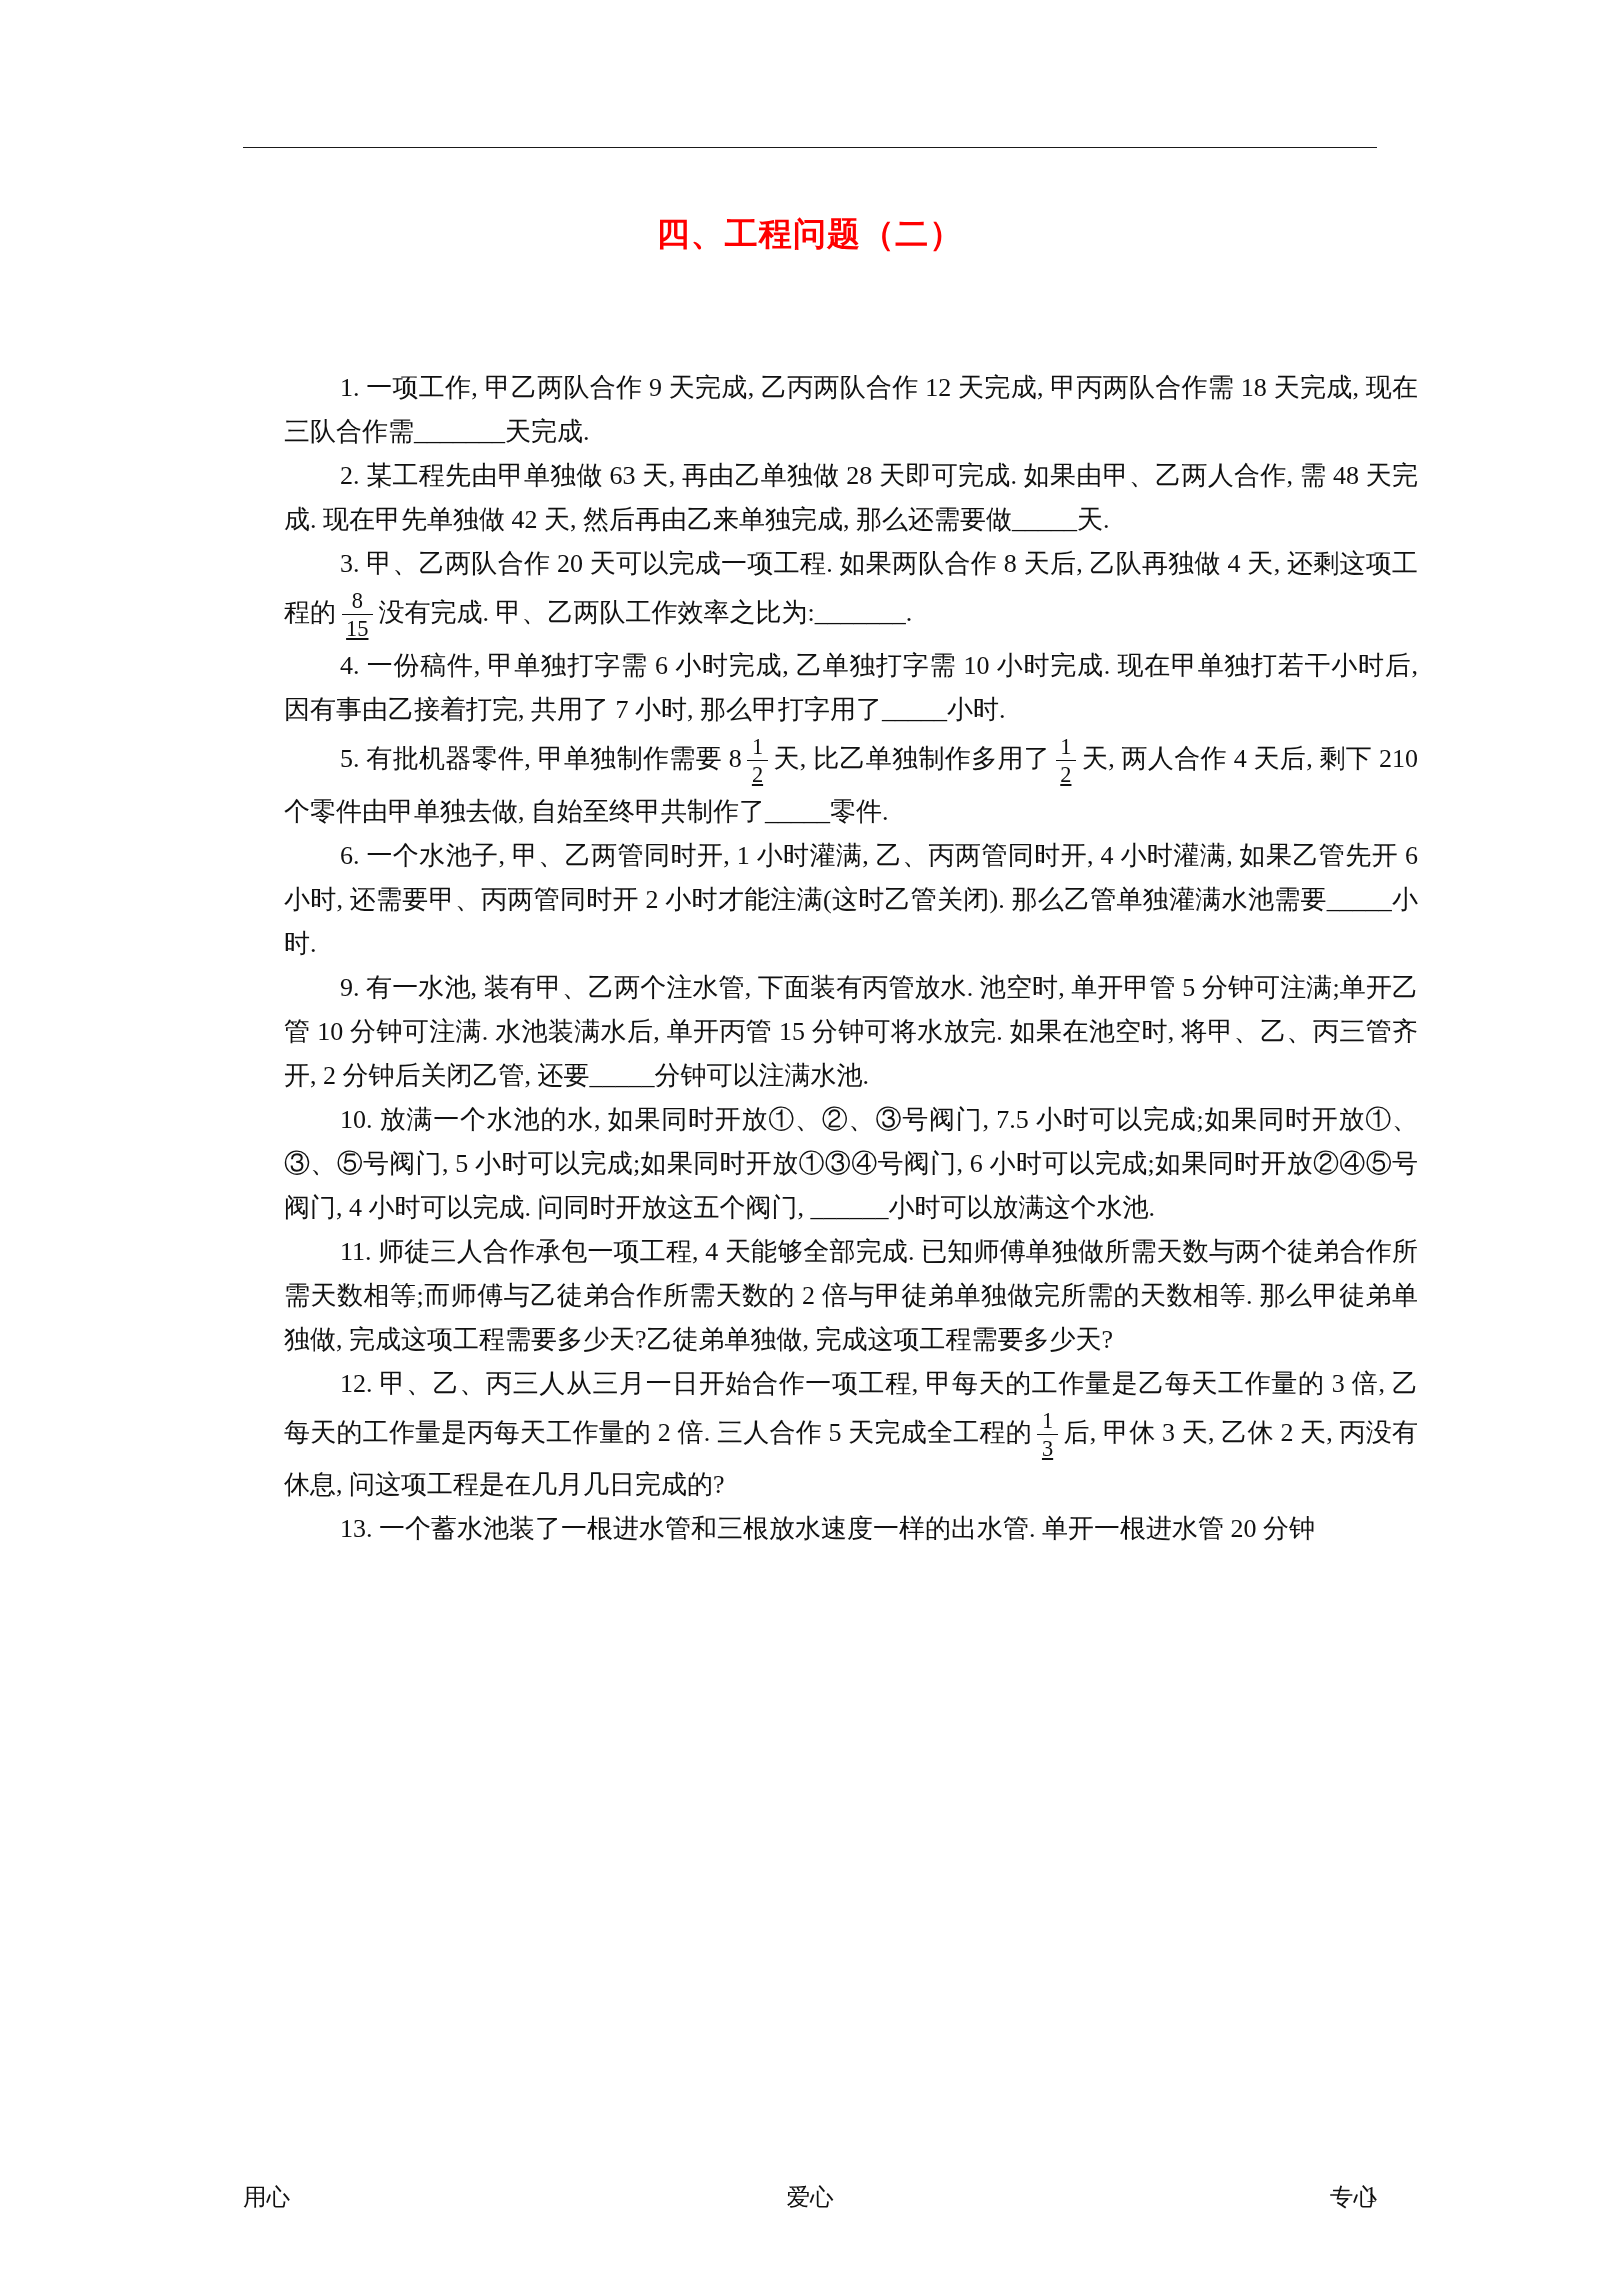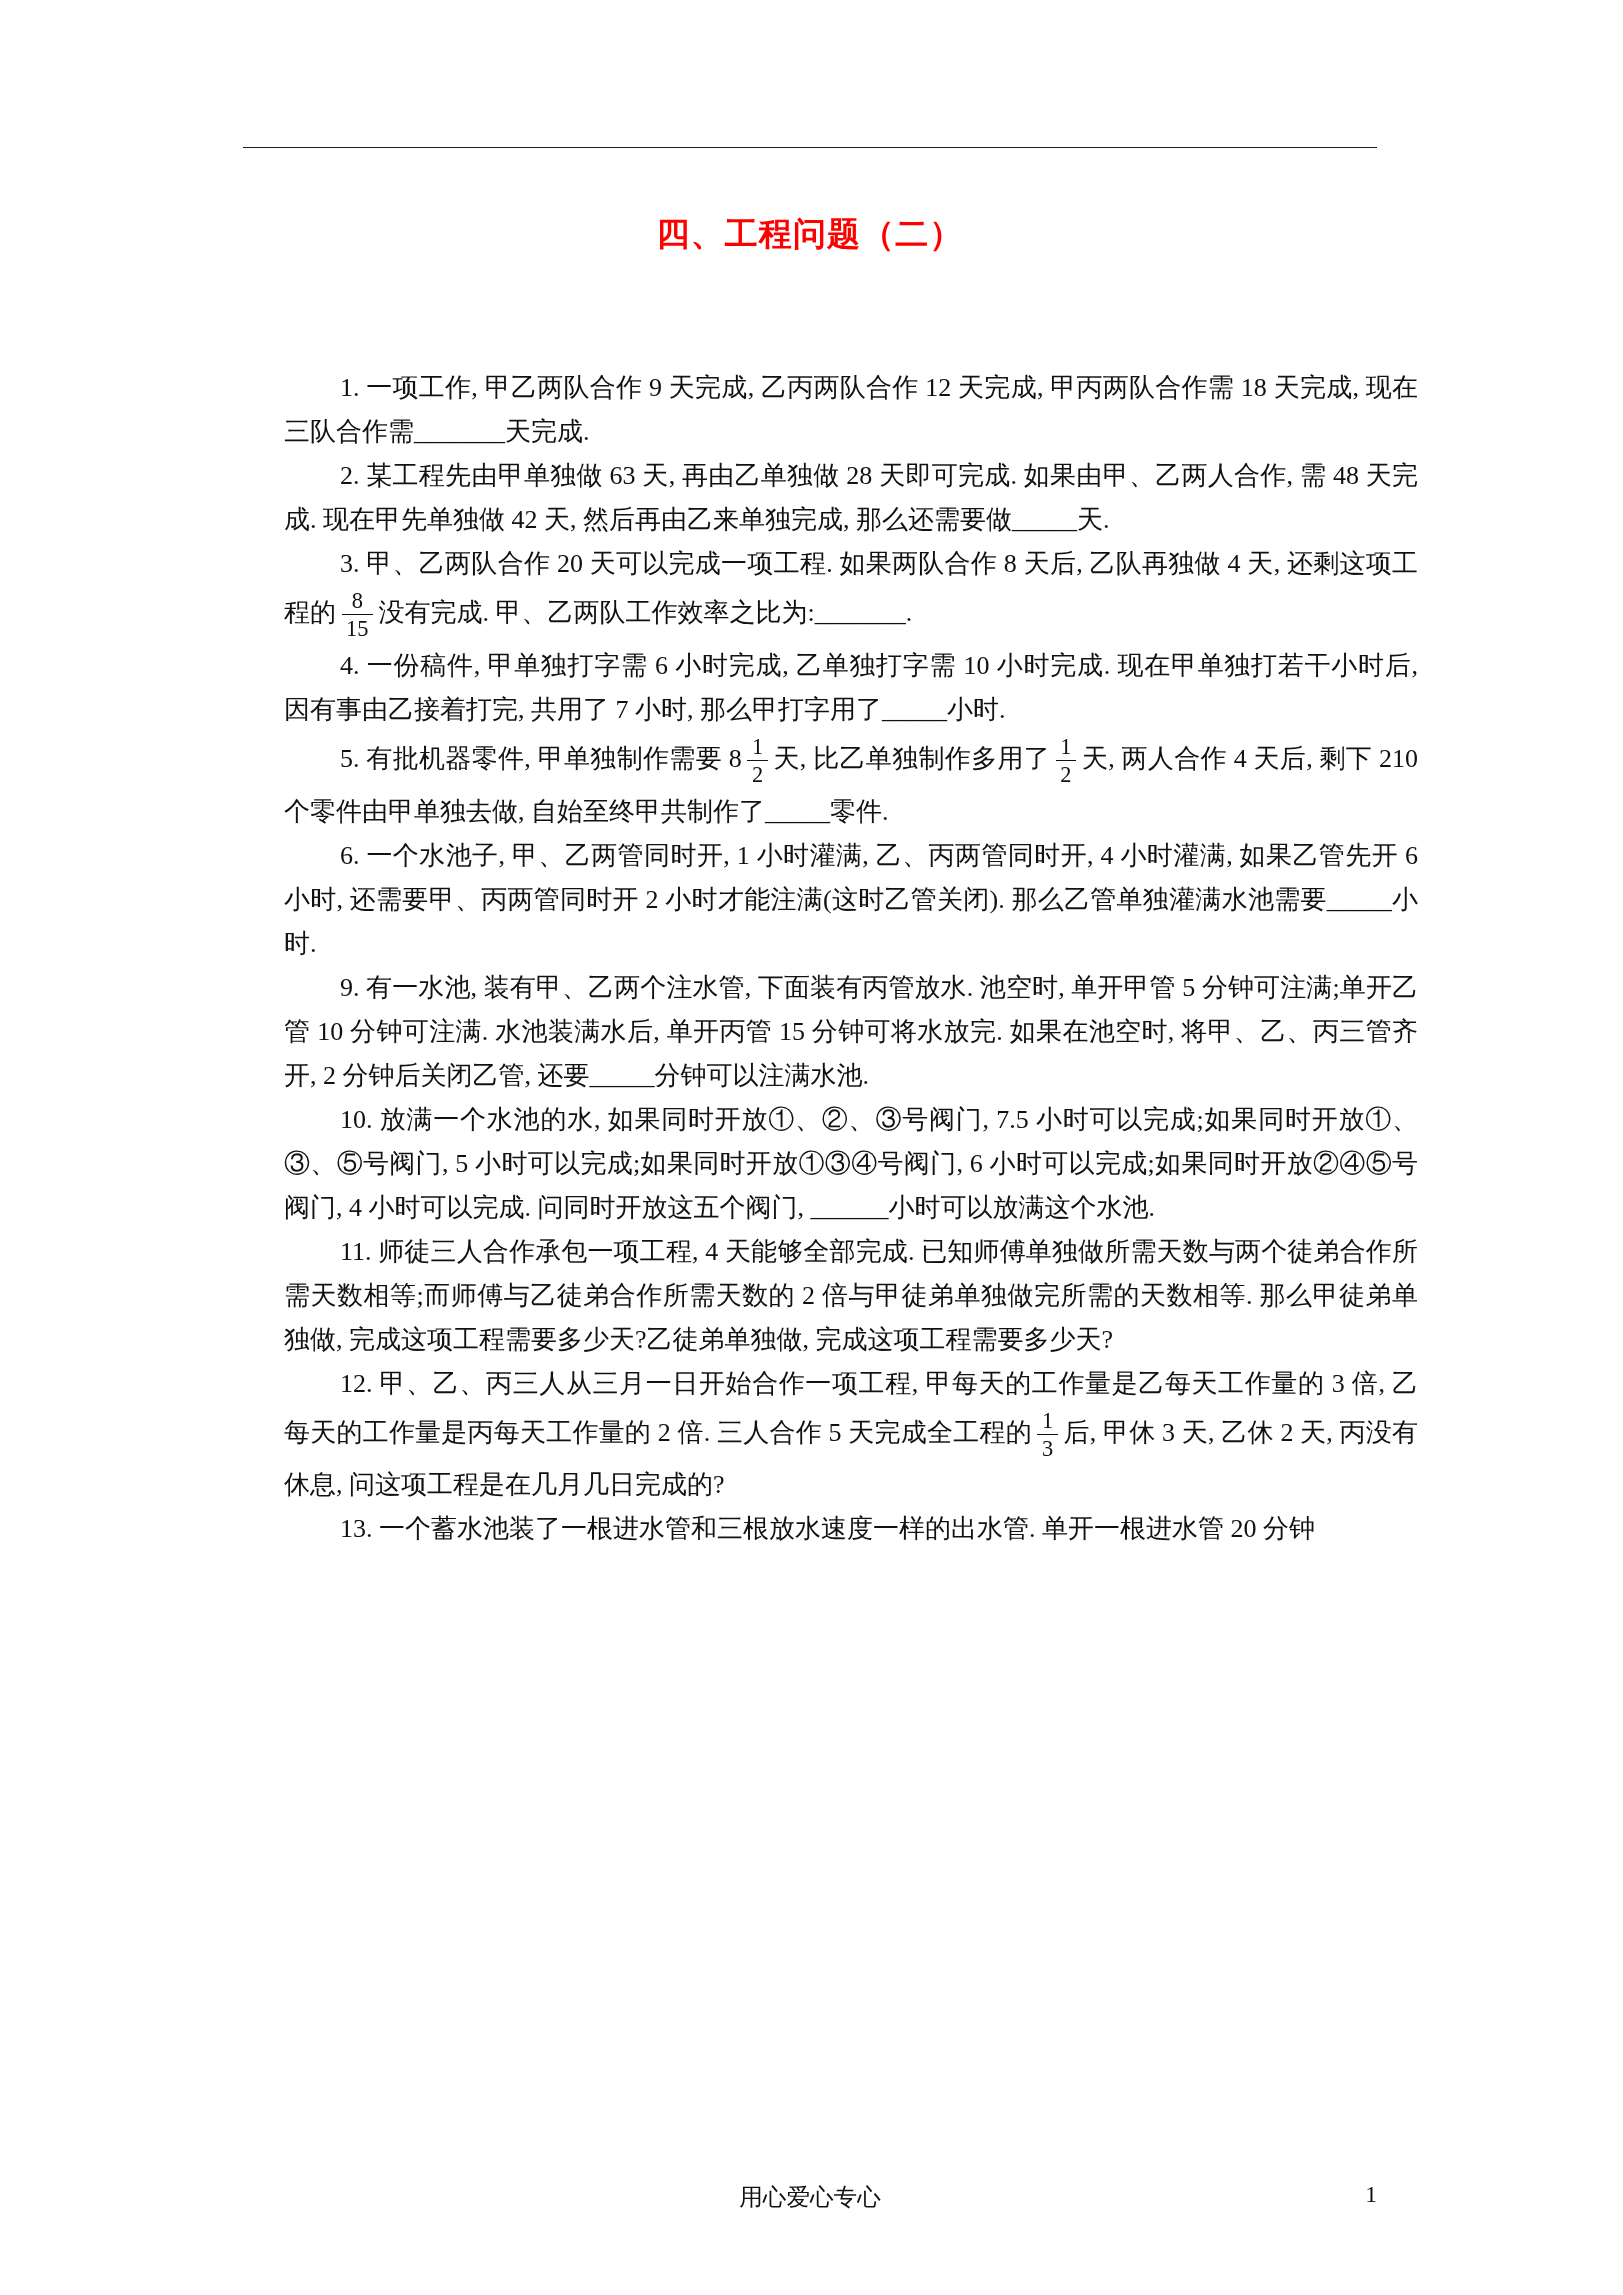--- a/index.html
+++ b/index.html
@@ -60,39 +60,41 @@
     text-indent: 0;
   }
   .frac .fnum {
     display: block;
     padding: 0 4.5px 1.1px 4.5px;
     border-bottom: 1.7px solid #111111;
   }
   .frac .fden {
     display: block;
     padding: 1.1px 4.5px 0 4.5px;
+    text-decoration: underline;
   }
   .content i {
     font-style: italic;
     padding: 0 1.1px;
   }
   .footer {
     position: absolute;
     top: 2181px;
     left: 243px;
     width: 1134px;
     height: 34px;
     font-size: 23.6px;
   }
   .footer-words {
     position: absolute;
     left: 0;
     right: 0;
     display: flex;
-    justify-content: center;
+    justify-content: space-between;
+    gap: 56px;
   }
   .page-number {
     position: absolute;
     right: 0;
     top: 0;
   }
 </style>
 </head>
 <body>
 

